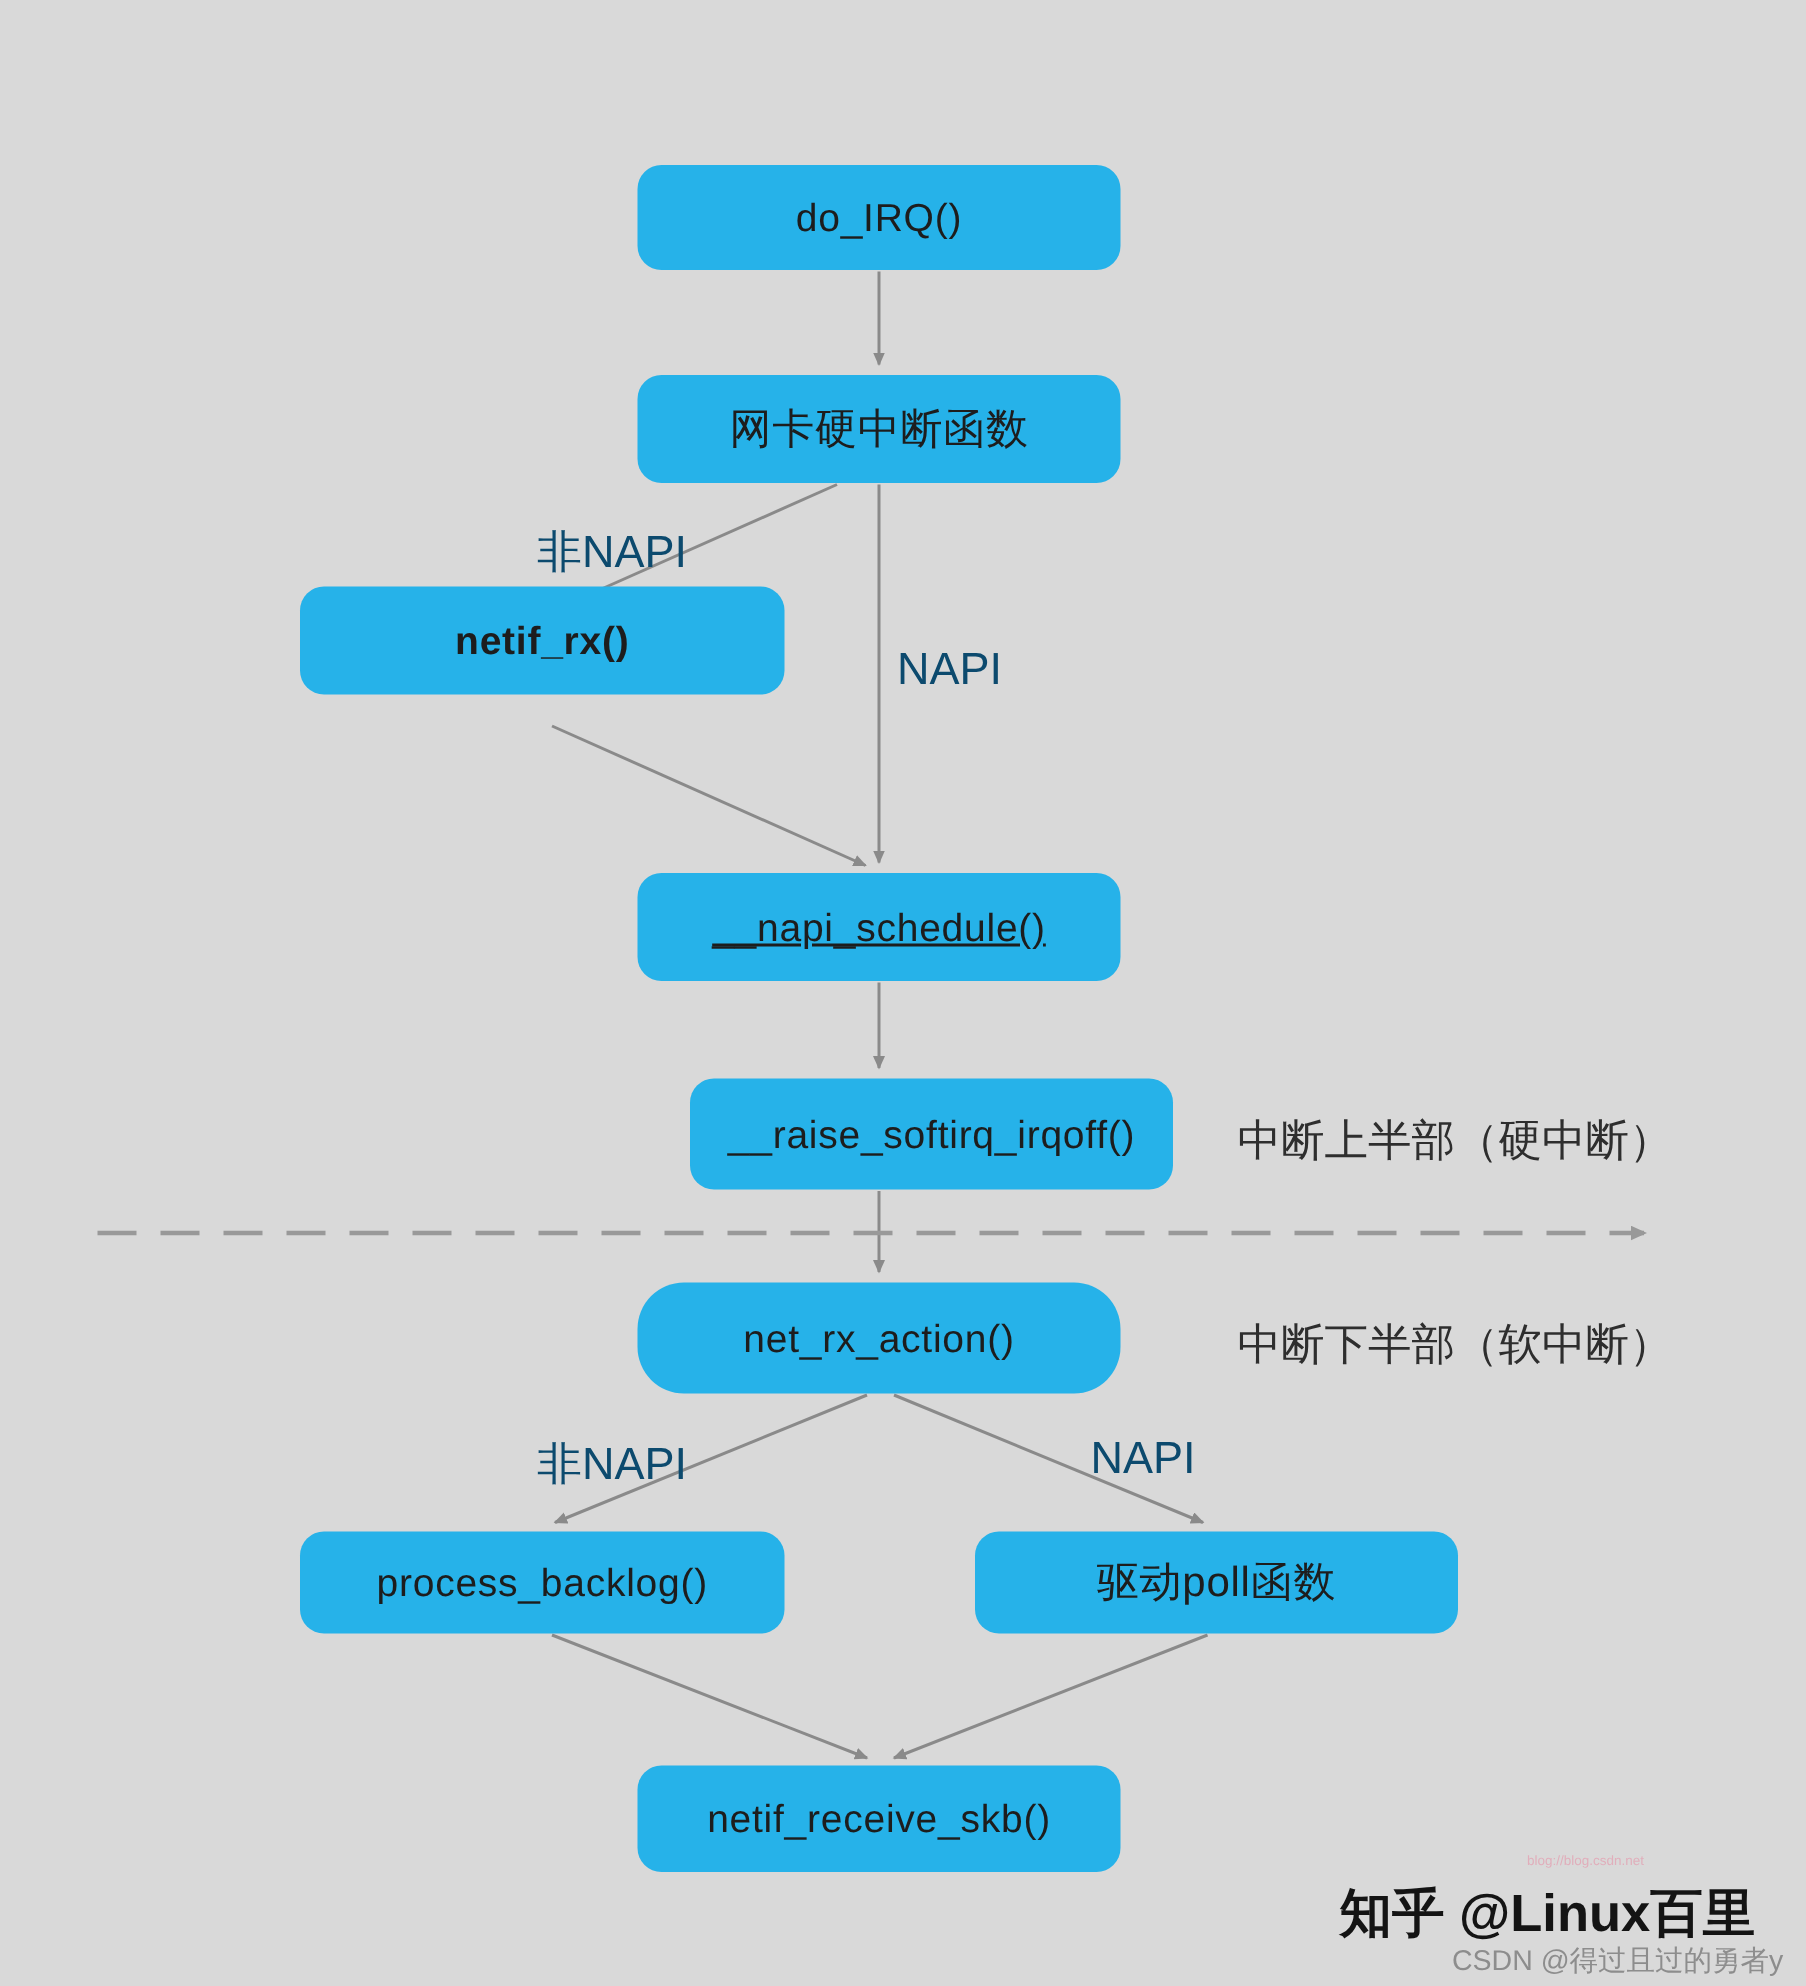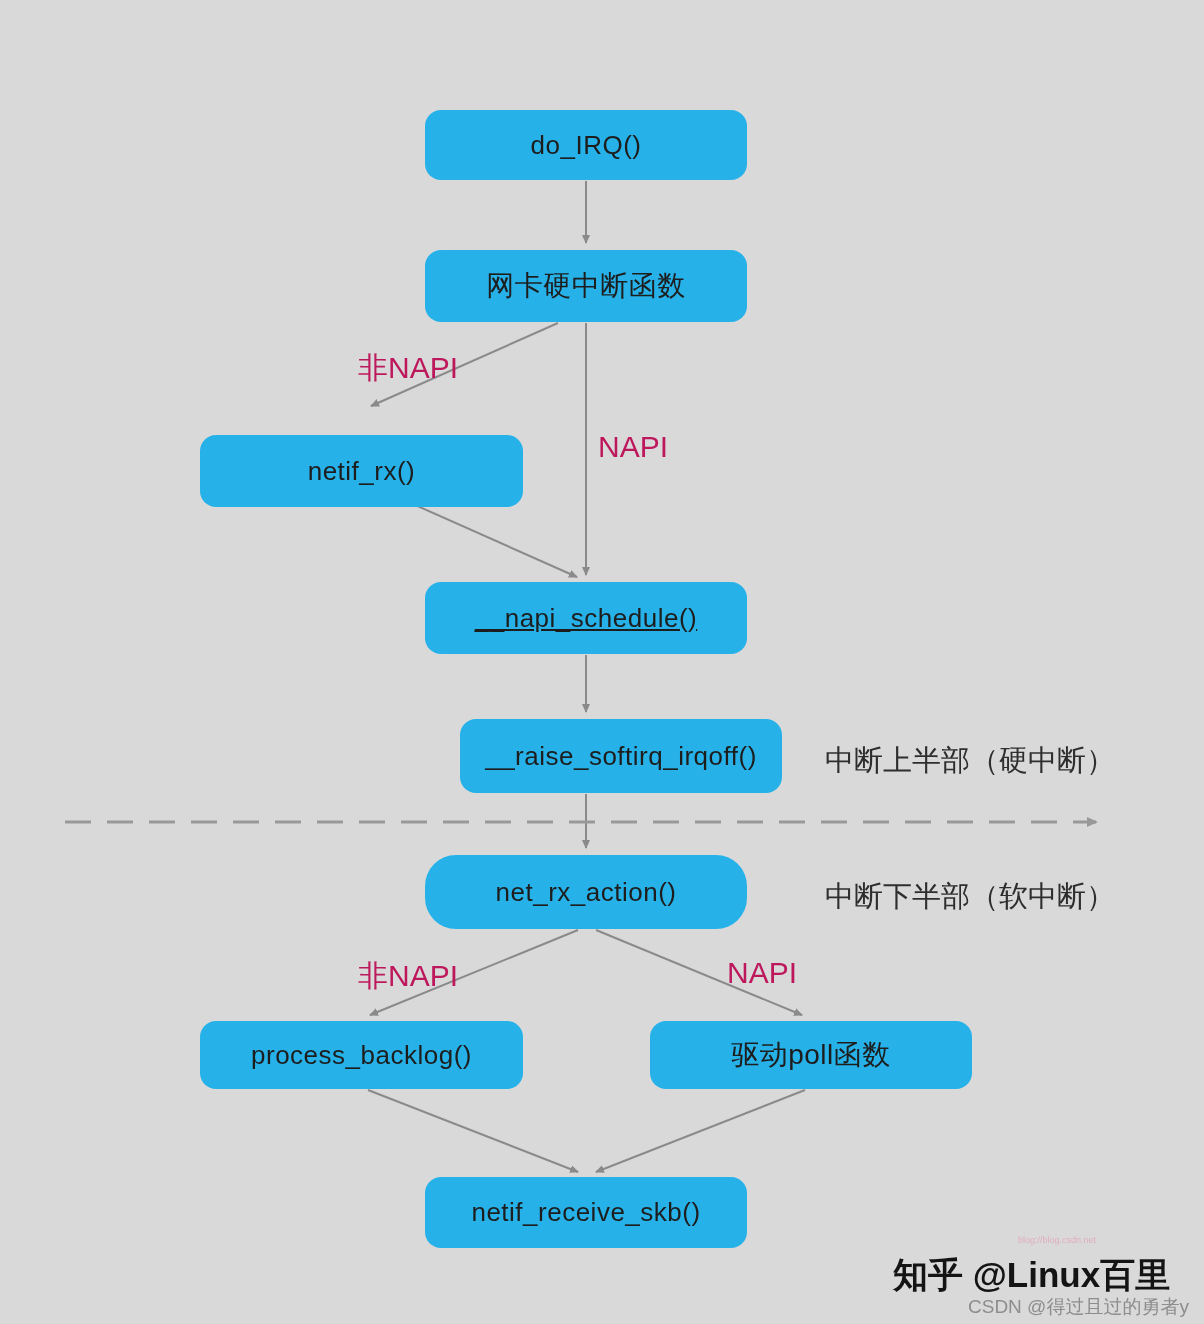--- a/index.html
+++ b/index.html
@@ -24,32 +24,32 @@
     display: flex;
     align-items: center;
     justify-content: center;
     font-size: 26px;
     color: #1d1d1d;
     letter-spacing: 0.5px;
     white-space: nowrap;
   }
   #node-do-irq            { left: 425px; top: 110px;  width: 322px; height: 70px; }
   #node-nic-hardirq       { left: 425px; top: 250px;  width: 322px; height: 72px; font-size: 28px; }
-  #node-netif-rx          { left: 200px; top: 435px;  width: 323px; height: 72px; }
+  #node-netif-rx          { left: 200px; top: 391px;  width: 323px; height: 72px; font-weight: bold; }
   #node-napi-schedule     { left: 425px; top: 582px;  width: 322px; height: 72px; text-decoration: underline; }
   #node-raise-softirq     { left: 425px; top: 719px;  width: 322px; height: 74px; margin-left: 35px; }
   #node-net-rx-action     { left: 425px; top: 855px;  width: 322px; height: 74px; border-radius: 31px; }
   #node-process-backlog   { left: 200px; top: 1021px; width: 323px; height: 68px; }
   #node-driver-poll       { left: 650px; top: 1021px; width: 322px; height: 68px; font-size: 28px; }
   #node-netif-receive-skb { left: 425px; top: 1177px; width: 322px; height: 71px; }
 
   .edge-label {
     position: absolute;
     font-size: 30px;
-    color: #be185d;
+    color: #0c4a6e;
     white-space: nowrap;
   }
   #label-non-napi-top    { left: 358px; top: 348px; }
   #label-napi-top        { left: 598px; top: 430px; }
   #label-non-napi-bottom { left: 358px; top: 956px; }
   #label-napi-bottom     { left: 727px; top: 956px; }
 
   .annotation {
     position: absolute;
     font-size: 29px;

